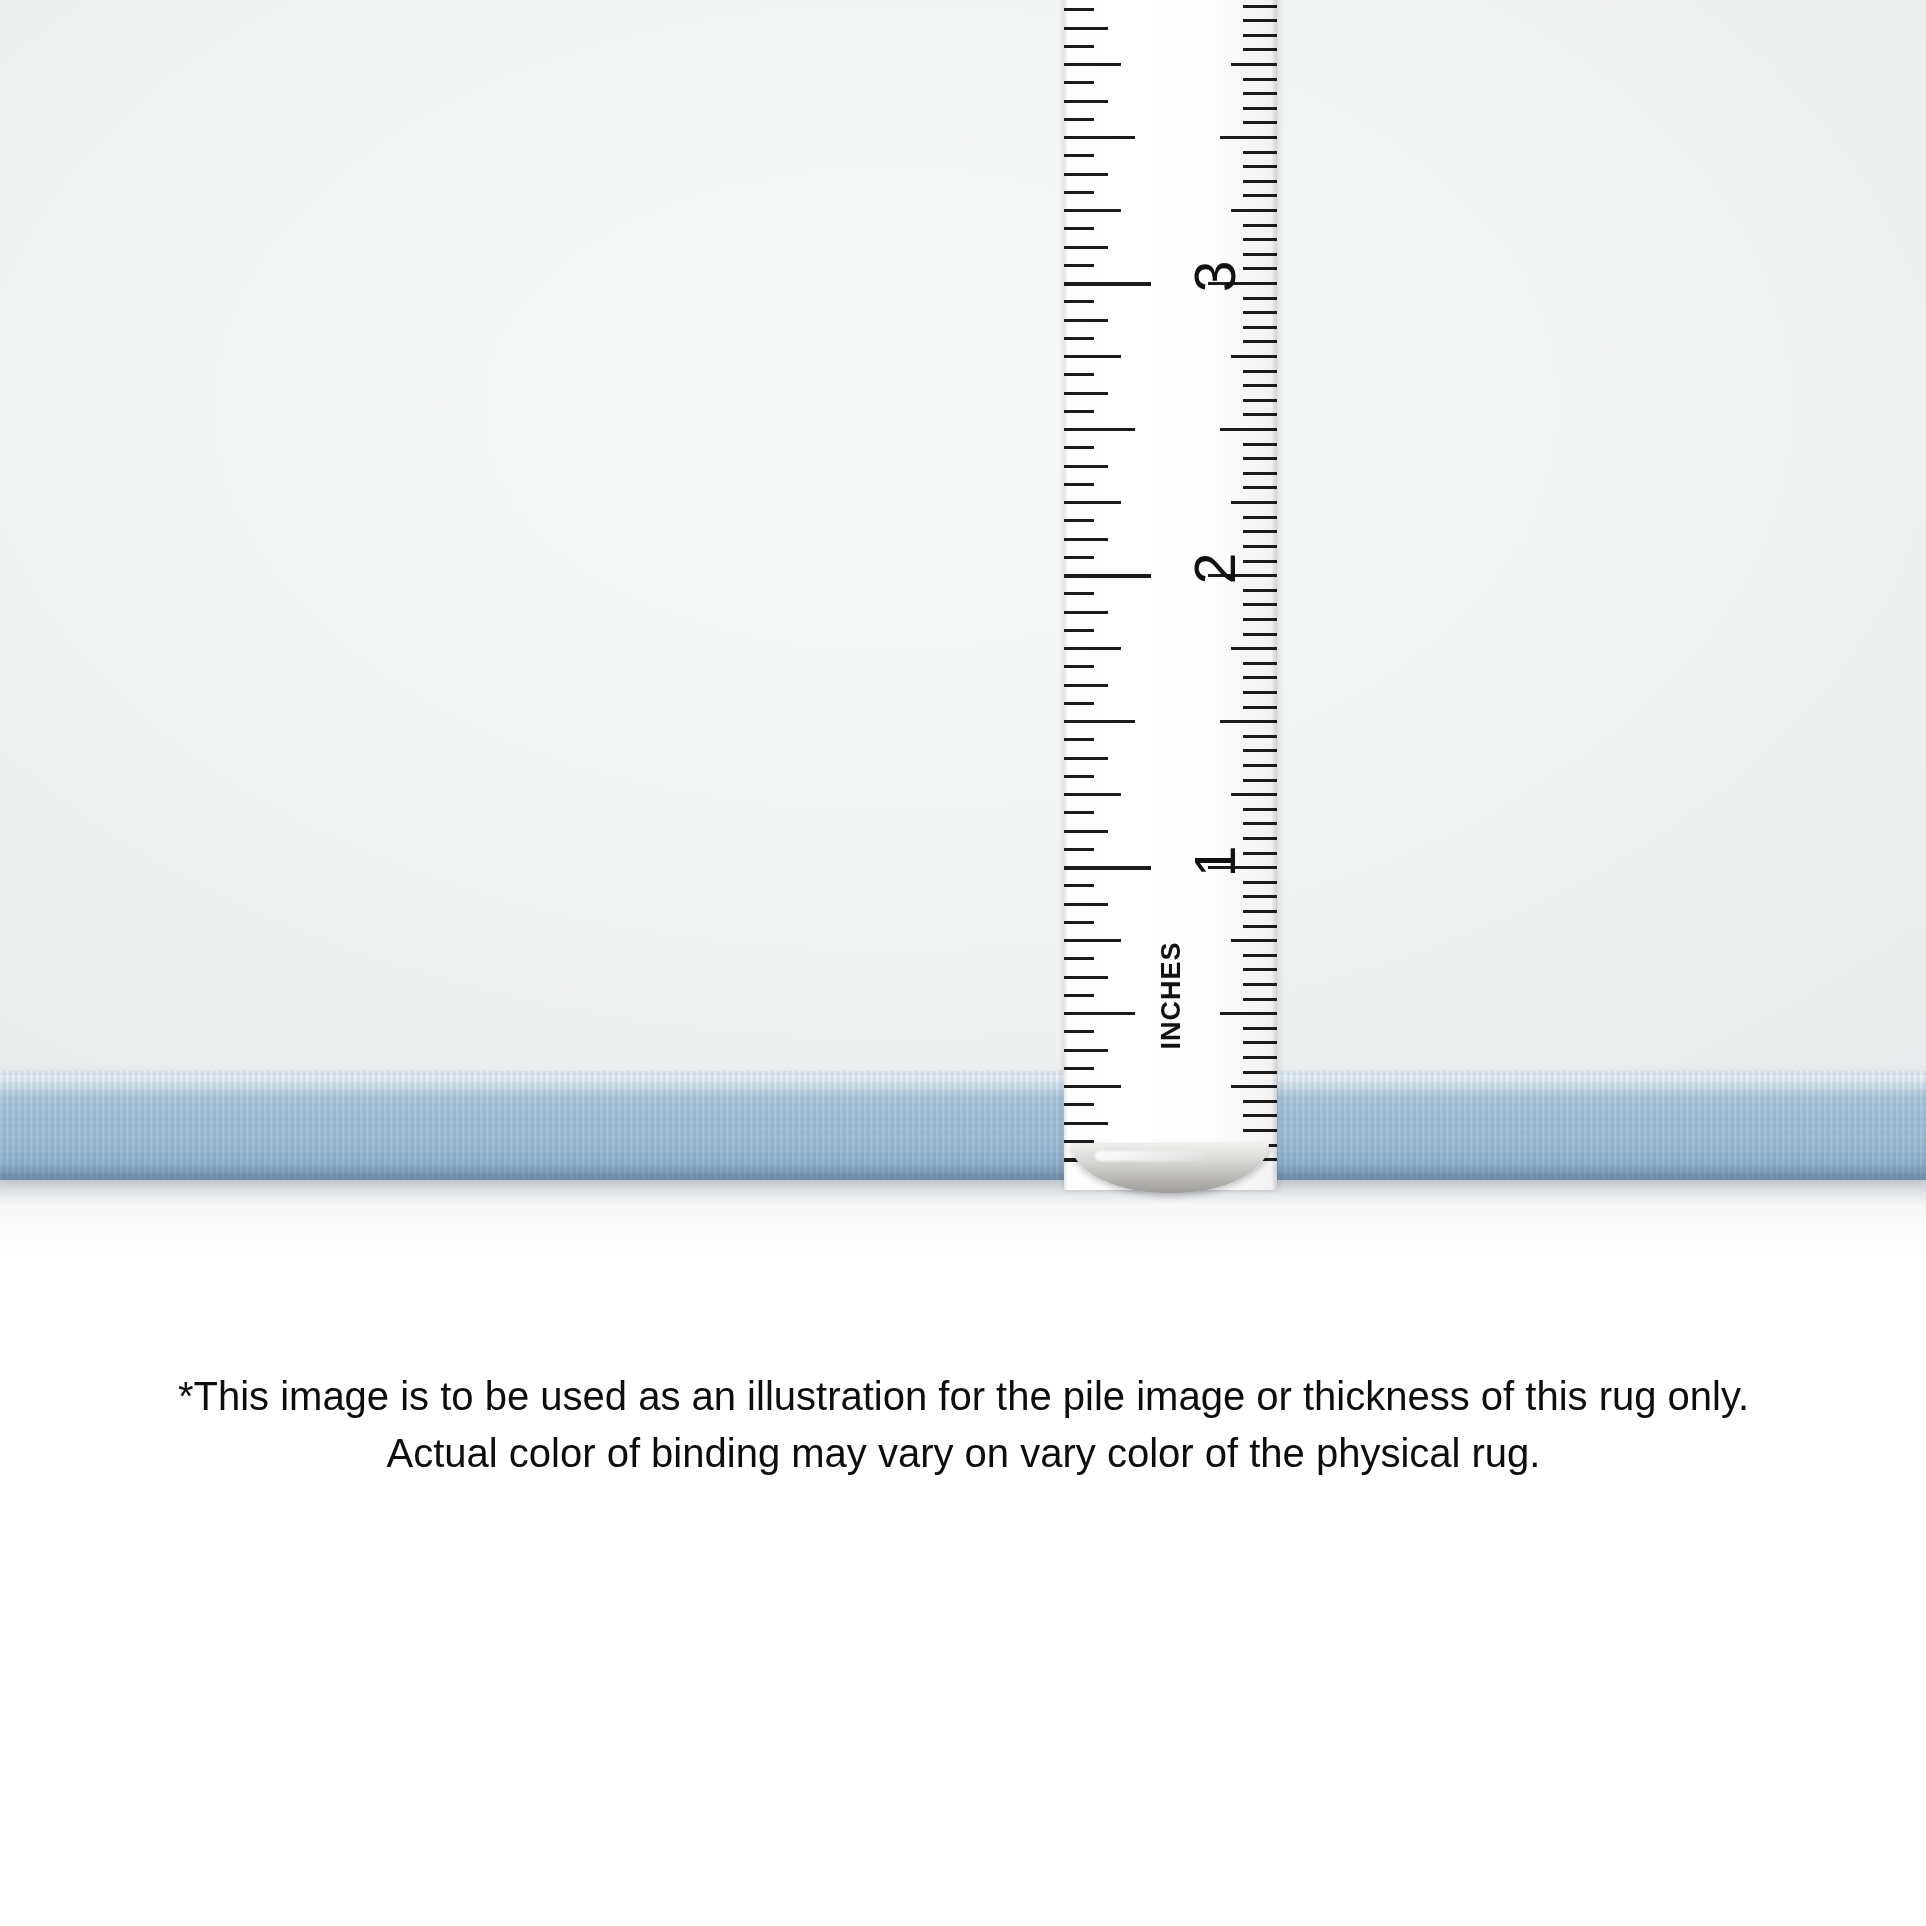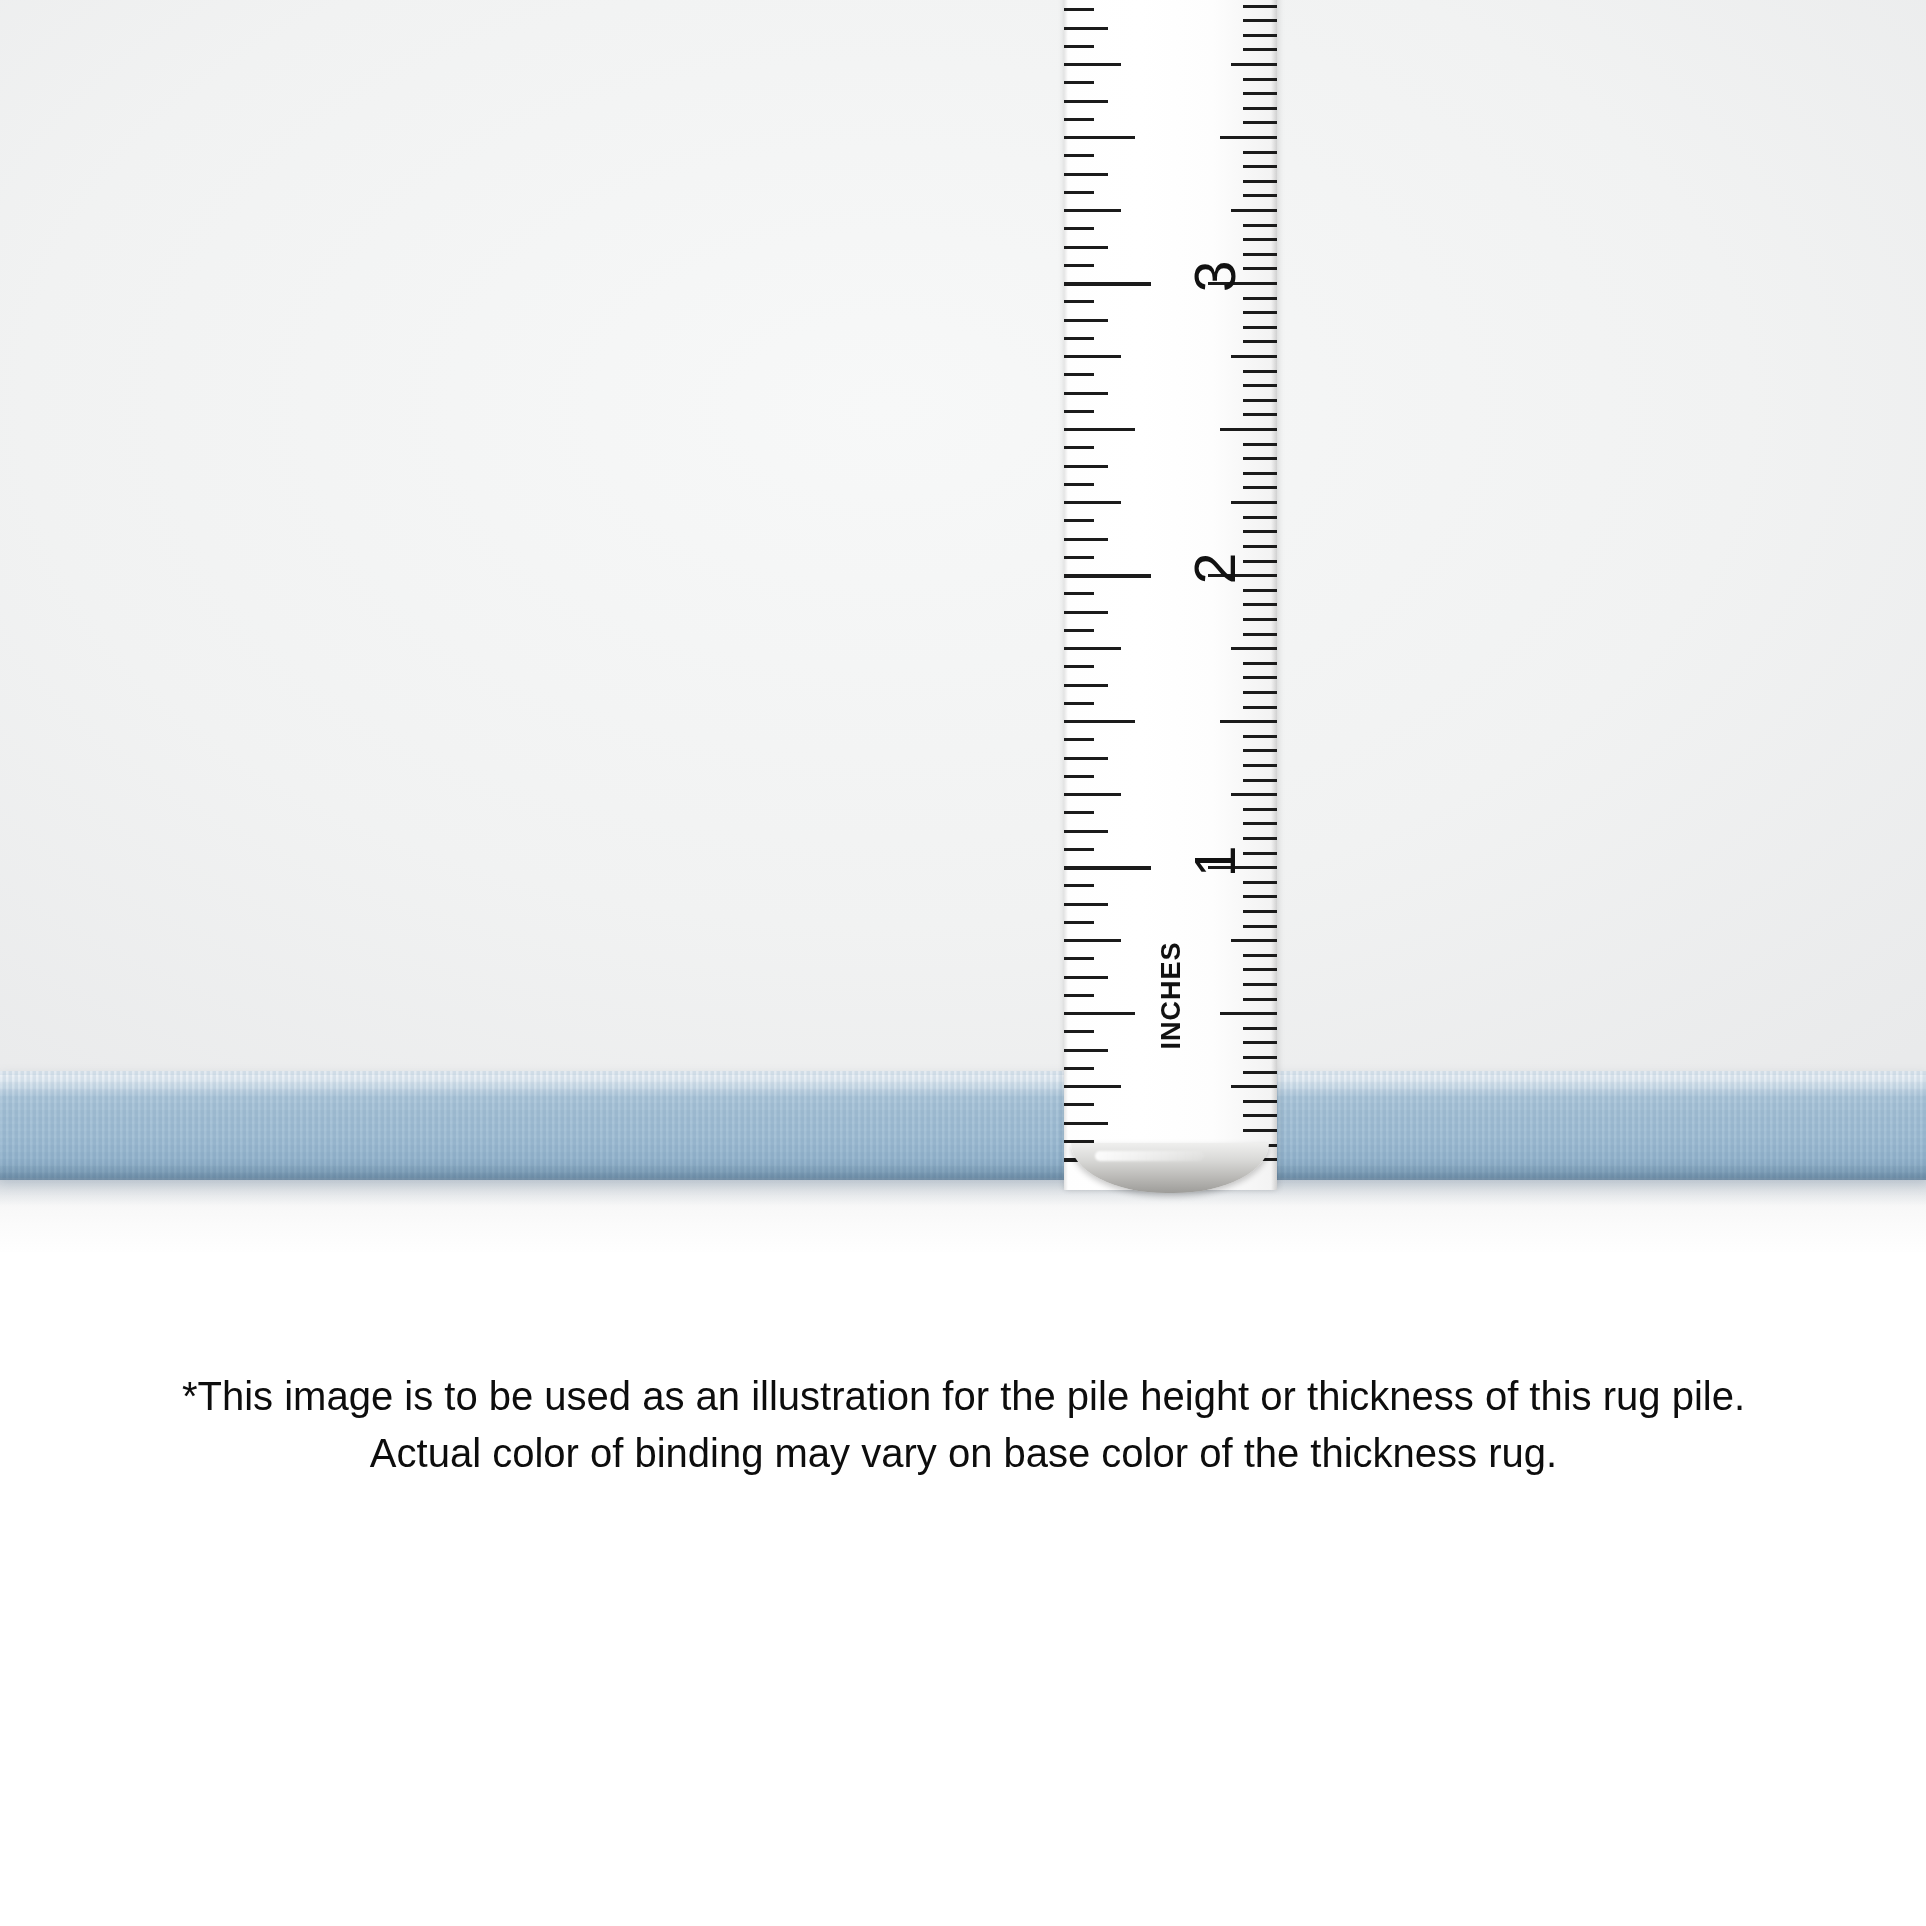--- a/index.html
+++ b/index.html
@@ -361,18 +361,18 @@
       <div class="num" id="num-2" style="top: 550px; left: 117px; width: 69px; text-align: center;">2</div>
       <div class="num" id="num-3" style="top: 258px; left: 117px; width: 69px; text-align: center;">3</div>
     </div>
 
     <div class="ruler-tip">
       <div class="glint"></div>
     </div>
   </div>
 
   <div class="caption">
-    <span class="line">*This image is to be used as an illustration for the pile height or thickness of this rug pile.</span>
-    <span class="line">Actual color of binding may vary on base color of the thickness rug.</span>
+    <span class="line">*This image is to be used as an illustration for the pile image or thickness of this rug only.</span>
+    <span class="line">Actual color of binding may vary on vary color of the physical rug.</span>
   </div>
 
 </div>
 
 
 </body></html>

